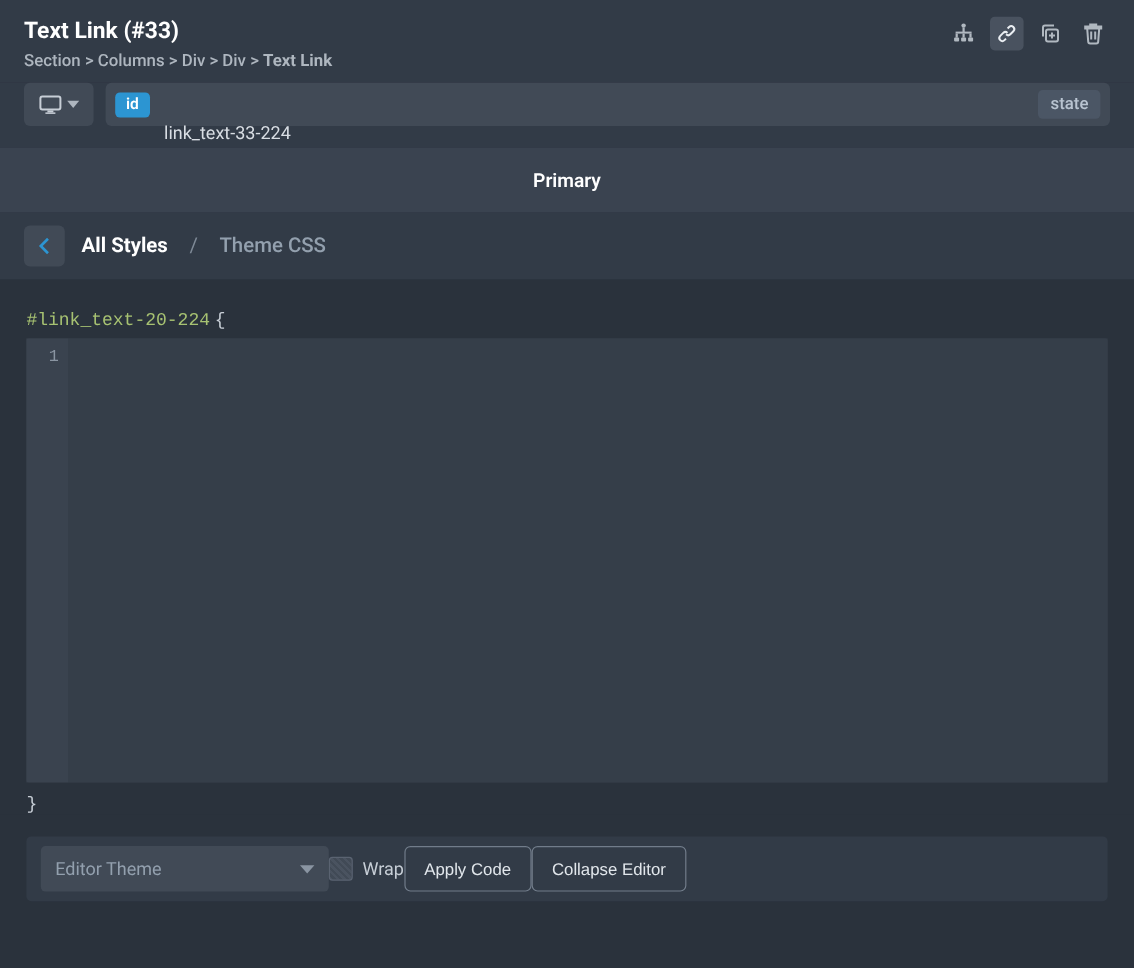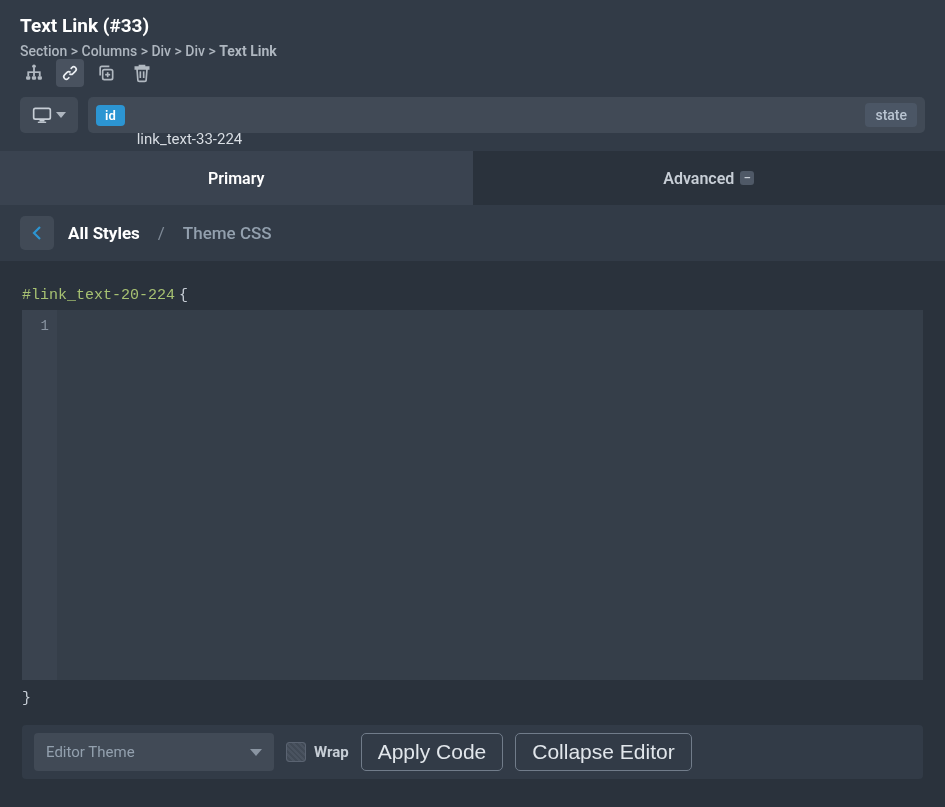--- a/index.html
+++ b/index.html
@@ -12,21 +12,20 @@
     overflow: hidden;
   }
 
   
   .header {
     padding: 14px 20px 10px 20px;
     display: flex;
     align-items: flex-start;
     justify-content: space-between;
     background: #323b47;
-    flex-direction: column;
   }
   .header-left { display: flex; flex-direction: column; gap: 6px; }
   .title {
     font-size: 19px; font-weight: 700; color: #fff;
   }
   .breadcrumb {
     font-size: 14px; font-weight: 500; color: #aeb6bf;
   }
   .breadcrumb .bc-item, .breadcrumb .bc-sep { color: #aeb6bf; }
   .breadcrumb .bc-item.current { color: #aeb6bf; font-weight: bold; }
@@ -130,42 +129,42 @@
     flex: 1; background: #353e49;
   }
   .close-brace {
     font-family: "Courier New", monospace; font-size: 15px; color: #c7ced6;
     margin-top: 10px;
   }
 
   
   .footer {
     background: #323b47; margin: 18px 22px 0 22px; border-radius: 4px;
-    height: 54px; display: flex; align-items: center; gap: 12px; padding: 0 12px;
+    height: 54px; display: flex; align-items: center; padding: 0 12px;
   }
   .theme-select {
     width: 240px; height: 38px; background: #414a56; border-radius: 4px;
     display: flex; align-items: center; justify-content: space-between;
     padding: 0 12px; color: #93a0ae; font-size: 15px; cursor: pointer;
   }
   .theme-select .tri {
     width: 0; height: 0; border-left: 6px solid transparent; border-right: 6px solid transparent;
     border-top: 7px solid #8a95a2;
   }
   .wrap-check {
-    display: flex; align-items: center; gap: 8px; color: #c7ced6; font-size: 15px; font-weight: 700;
+    display: flex; align-items: center; gap: 8px; color: #c7ced6; font-size: 15px; font-weight: 400;
     cursor: pointer;
   }
   .wrap-box {
     width: 20px; height: 20px; background: #414a56; border: 1px solid #5a6371; border-radius: 3px;
     background-image: repeating-linear-gradient(45deg, #4a5360 0 2px, #414a56 2px 4px);
   }
   .btn {
     height: 38px; padding: 0 16px; border: 1px solid #717c8a; border-radius: 5px;
-    color: #e1e6eb; font-size: 21px; font-weight: 500; display: flex; align-items: center;
+    color: #e1e6eb; font-size: 14px; font-weight: 500; display: flex; align-items: center;
     cursor: pointer; background: transparent;
   }
 </style>
 </head>
 <body>
 
 <div class="header">
   <div class="header-left">
     <div class="title">Text Link (#33)</div>
     <div class="breadcrumb">
@@ -230,24 +229,20 @@
     <span class="id-badge">id</span>
     <input class="id-text" value="link_text-33-224" style="">
     <span class="state-btn">state</span>
   </div>
 </div>
 
 <div class="tabs">
   <div class="tab active">
     <span>Primary</span>
   </div>
-  <div class="tab">
-    <span>Advanced</span>
-    <span class="tab-dot">–</span>
-  </div>
 </div>
 
 <div class="subnav">
   <div class="back-btn">
     <svg viewBox="0 0 10 14">
         <polyline points="8,1 2,7 8,13" fill="none" stroke="#2c95d2" stroke-width="2.2"></polyline>
       </svg>
   </div>
   <span class="crumb-strong">All Styles</span>
   <span class="crumb-sep">/</span>

